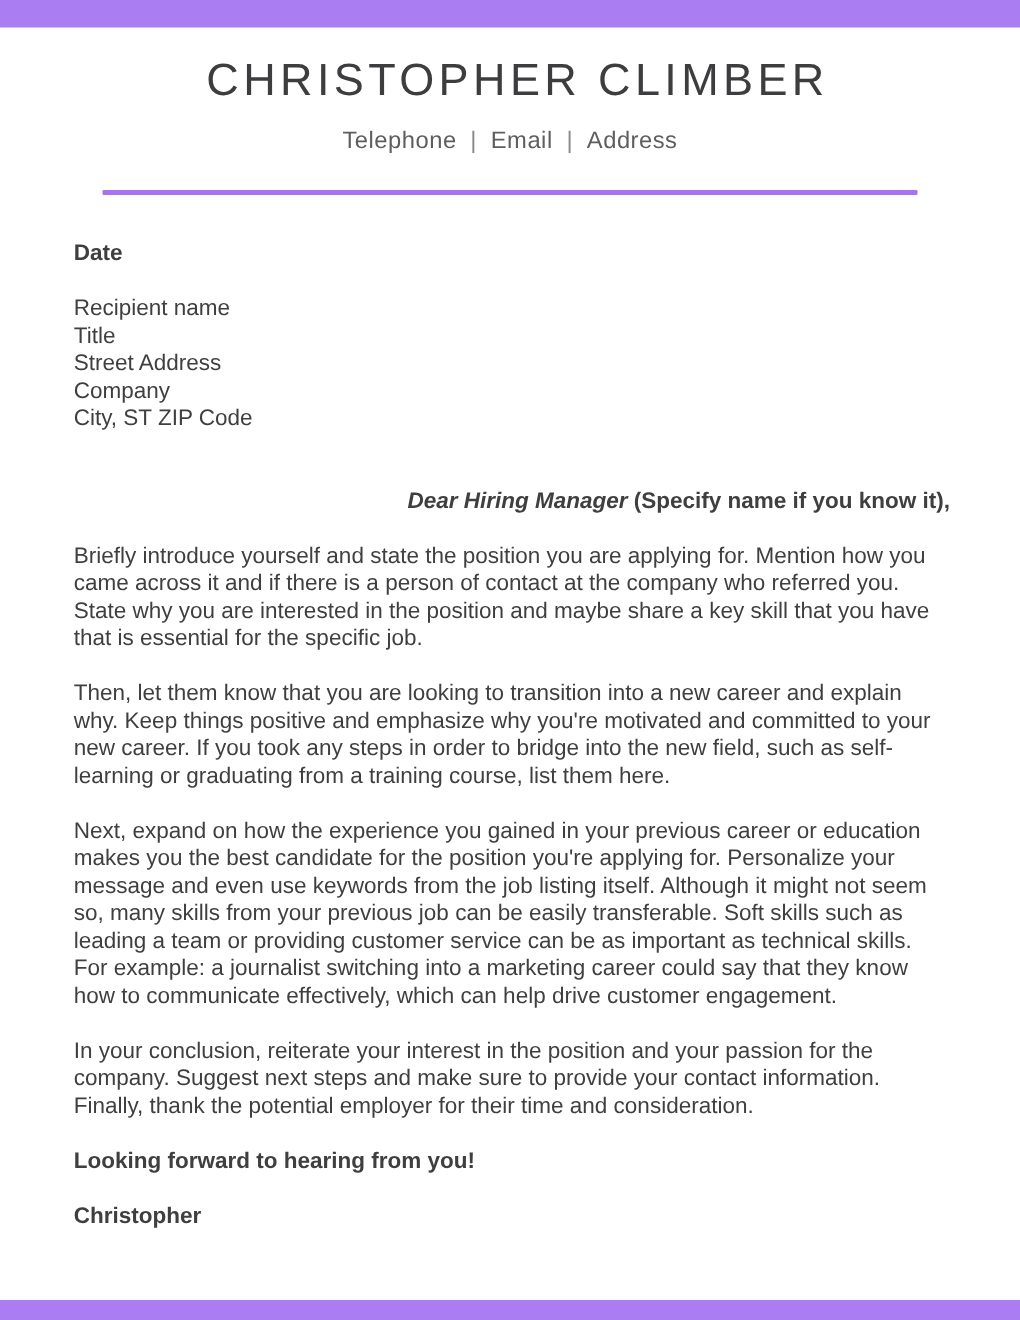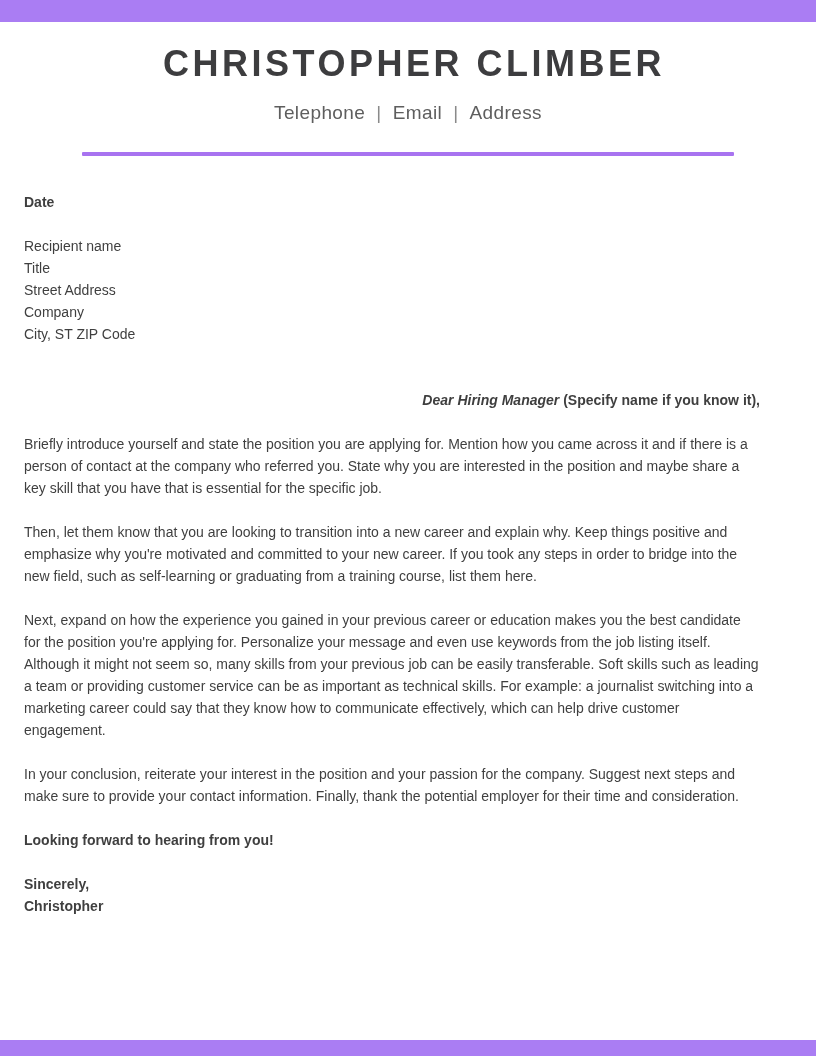--- a/index.html
+++ b/index.html
@@ -18,21 +18,21 @@
     left: 0;
     width: 100%;
     background: #aa7df3;
   }
   .accent-bar.top { top: 0; height: 22px; }
   .accent-bar.bottom { bottom: 0; height: 16px; }
 
   .letter-header { text-align: center; padding-top: 44px; }
   .doc-title {
     font-size: 36px;
-    font-weight: 700;
+    font-weight: 400;
     letter-spacing: 3.5px;
     color: #3d3d3f;
     line-height: 40px;
     padding-left: 12px;
   }
   .contact-line {
     margin-top: 17px;
     font-size: 19px;
     color: #5e5e5e;
     letter-spacing: 0.4px;
@@ -45,22 +45,22 @@
   }
   .header-rule {
     width: 652px;
     height: 4px;
     margin: 27px auto 0 auto;
     background: #a873f0;
     border-radius: 1px;
   }
 
   .letter-body {
-    margin: 35px 56px 0 24px;
-    font-size: 14px;
+    margin: 35px 56px 0 59px;
+    font-size: 18px;
     line-height: 22px;
     color: #3f3f3f;
   }
   .letter-body p { margin: 0 0 22px 0; }
   .date-line { font-weight: 700; margin-bottom: 22px; }
   .recipient-block { margin-bottom: 44px; }
   .salutation { font-weight: 700; text-align: right; }
   .salutation .it { font-style: italic; }
   .bold-italic { font-weight: 700; }
   .signoff-block { margin-bottom: 0; }
@@ -95,21 +95,20 @@
     <p class="salutation"><span class="it">Dear Hiring Manager</span><span> (Specify name if you know it),</span></p>
 
     <p>Briefly introduce yourself and state the position you are applying for. Mention how you came across it and if there is a person of contact at the company who referred you. State why you are interested in the position and maybe share a key skill that you have that is essential for the specific job.</p>
     <p>Then, let them know that you are looking to transition into a new career and explain why. Keep things positive and emphasize why you're motivated and committed to your new career. If you took any steps in order to bridge into the new field, such as self-learning or graduating from a training course, list them here.</p>
     <p>Next, expand on how the experience you gained in your previous career or education makes you the best candidate for the position you're applying for. Personalize your message and even use keywords from the job listing itself. Although it might not seem so, many skills from your previous job can be easily transferable. Soft skills such as leading a team or providing customer service can be as important as technical skills. For example: a journalist switching into a marketing career could say that they know how to communicate effectively, which can help drive customer engagement.</p>
     <p>In your conclusion, reiterate your interest in the position and your passion for the company. Suggest next steps and make sure to provide your contact information. Finally, thank the potential employer for their time and consideration.</p>
 
     <p class="bold-italic">Looking forward to hearing from you!</p>
 
     <div class="signoff-block bold-italic">
-      <div>Sincerely,</div>
       <div>Christopher</div>
     </div>
 
   </div>
 
   <div class="accent-bar bottom"></div>
 
 </div>
 
 </body></html>

